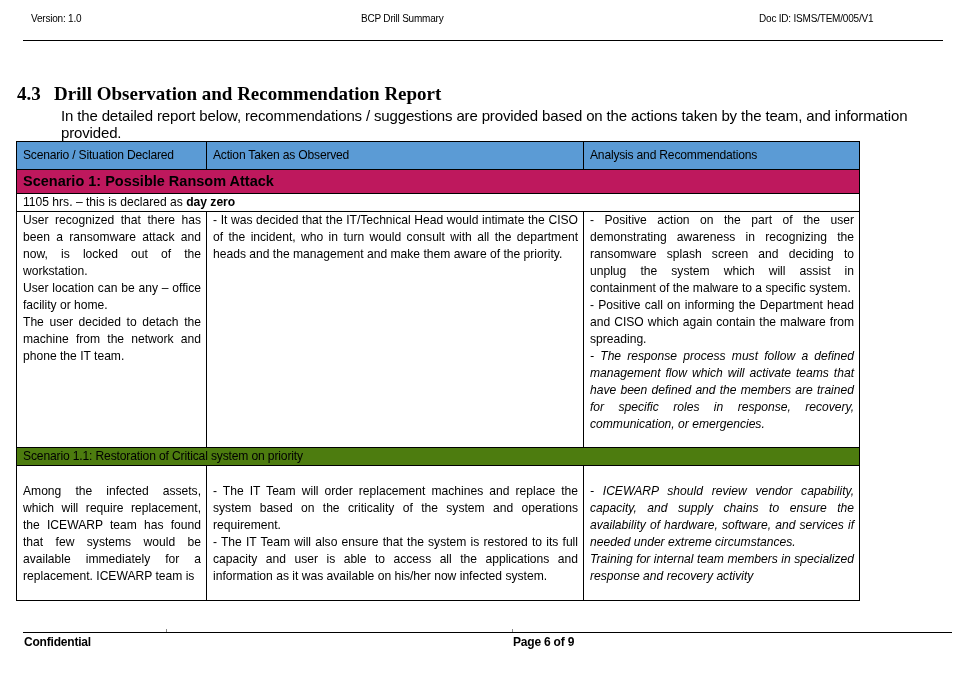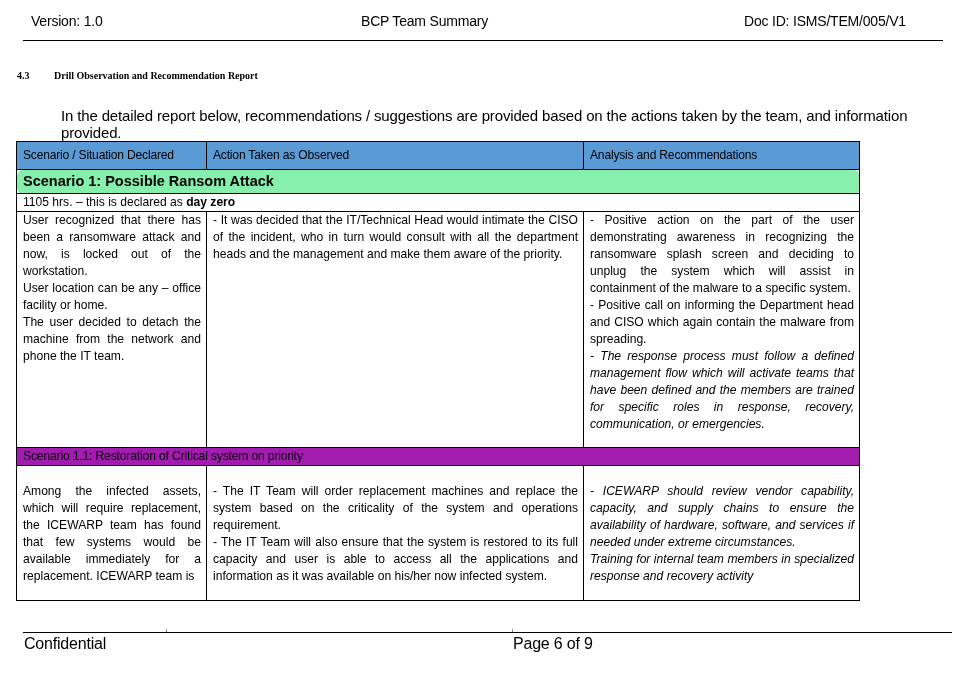--- a/index.html
+++ b/index.html
@@ -1,42 +1,42 @@
 <!DOCTYPE html>
 <html><head>
 <meta charset="utf-8">
 <style>
   html, body { margin:0; padding:0; background:#ffffff; }
   body { width:959px; height:685px; position:relative; overflow:hidden;
          font-family:"Liberation Sans", sans-serif; color:#000; }
-  .hdr { position:absolute; top:13px; font-size:14px; letter-spacing:-0.2px; }
+  .hdr { position:absolute; top:13px; font-size:10px; letter-spacing:-0.2px; }
   .hdr-rule { position:absolute; left:23px; top:40px; width:920px; height:0; border-top:1.3px solid #000; }
-  .sec { position:absolute; left:17px; top:70px; font-family:"Liberation Serif", serif; font-weight:bold; font-size:10px; }
+  .sec { position:absolute; left:17px; top:83px; font-family:"Liberation Serif", serif; font-weight:bold; font-size:19px; }
   .sec .num { display:inline-block; width:37px; }
   .intro { position:absolute; left:61px; top:107px; font-size:15px; letter-spacing:-0.15px; }
   table { position:absolute; left:16px; top:141px; width:843px; border-collapse:collapse; table-layout:fixed; font-size:12.1px; line-height:17px;padding-left:24px; }
   td { border:1px solid #000; padding:0 5px 0 6px; vertical-align:top; }
   col.c1 { width:190px; } col.c2 { width:377px; } col.c3 { width:276px; }
   .thead td { background:#5b9bd5; height:27px; vertical-align:middle; letter-spacing:-0.2px; }
-  .scen td { background:#86efac; font-weight:bold; font-size:14.5px; height:23px; vertical-align:middle;border-radius:6px; }
-  .sub td { background:#a21caf; height:17px; letter-spacing:-0.15px;margin-left:17px; }
+  .scen td { background:#be185d; font-weight:bold; font-size:14.5px; height:23px; vertical-align:middle; }
+  .sub td { background:#4d7c0f; height:17px; letter-spacing:-0.15px;margin-left:17px; }
   .time td { height:16px;border-radius:7px; }
   .j { text-align:justify; }
   .it { font-style:italic; }
   .row2 td { padding-top:17px;margin-top:20px; }
   .ftr-rule { position:absolute; left:23px; top:632px; width:929px; height:0; border-top:1.3px solid #000; }
-  .ftr { position:absolute; top:635px; font-size:16px; letter-spacing:-0.2px; }
+  .ftr { position:absolute; top:635px; font-size:12px; letter-spacing:-0.2px;font-weight:bold; }
   .tick { position:absolute; top:629px; width:1px; height:3px; background:#888; }
 </style>
 </head>
 <body>
 
 <div class="hdr" style="left:31px;">Version: 1.0</div>
-<div class="hdr" style="left:361px;">BCP Team Summary</div>
-<div class="hdr" style="left:712px;padding-left:32px;">Doc ID: ISMS/TEM/005/V1</div>
+<div class="hdr" style="left:361px;">BCP Drill Summary</div>
+<div class="hdr" style="left:727px;padding-left:32px;">Doc ID: ISMS/TEM/005/V1</div>
 <div class="hdr-rule"></div>
 
 <div class="sec">
   <span class="num">4.3</span><span>Drill Observation and Recommendation Report</span>
 </div>
 <div class="intro">In the detailed report below, recommendations / suggestions are provided based on the actions taken by the team, and information provided.</div>
 
 <table>
   <colgroup>
       <col class="c1">

